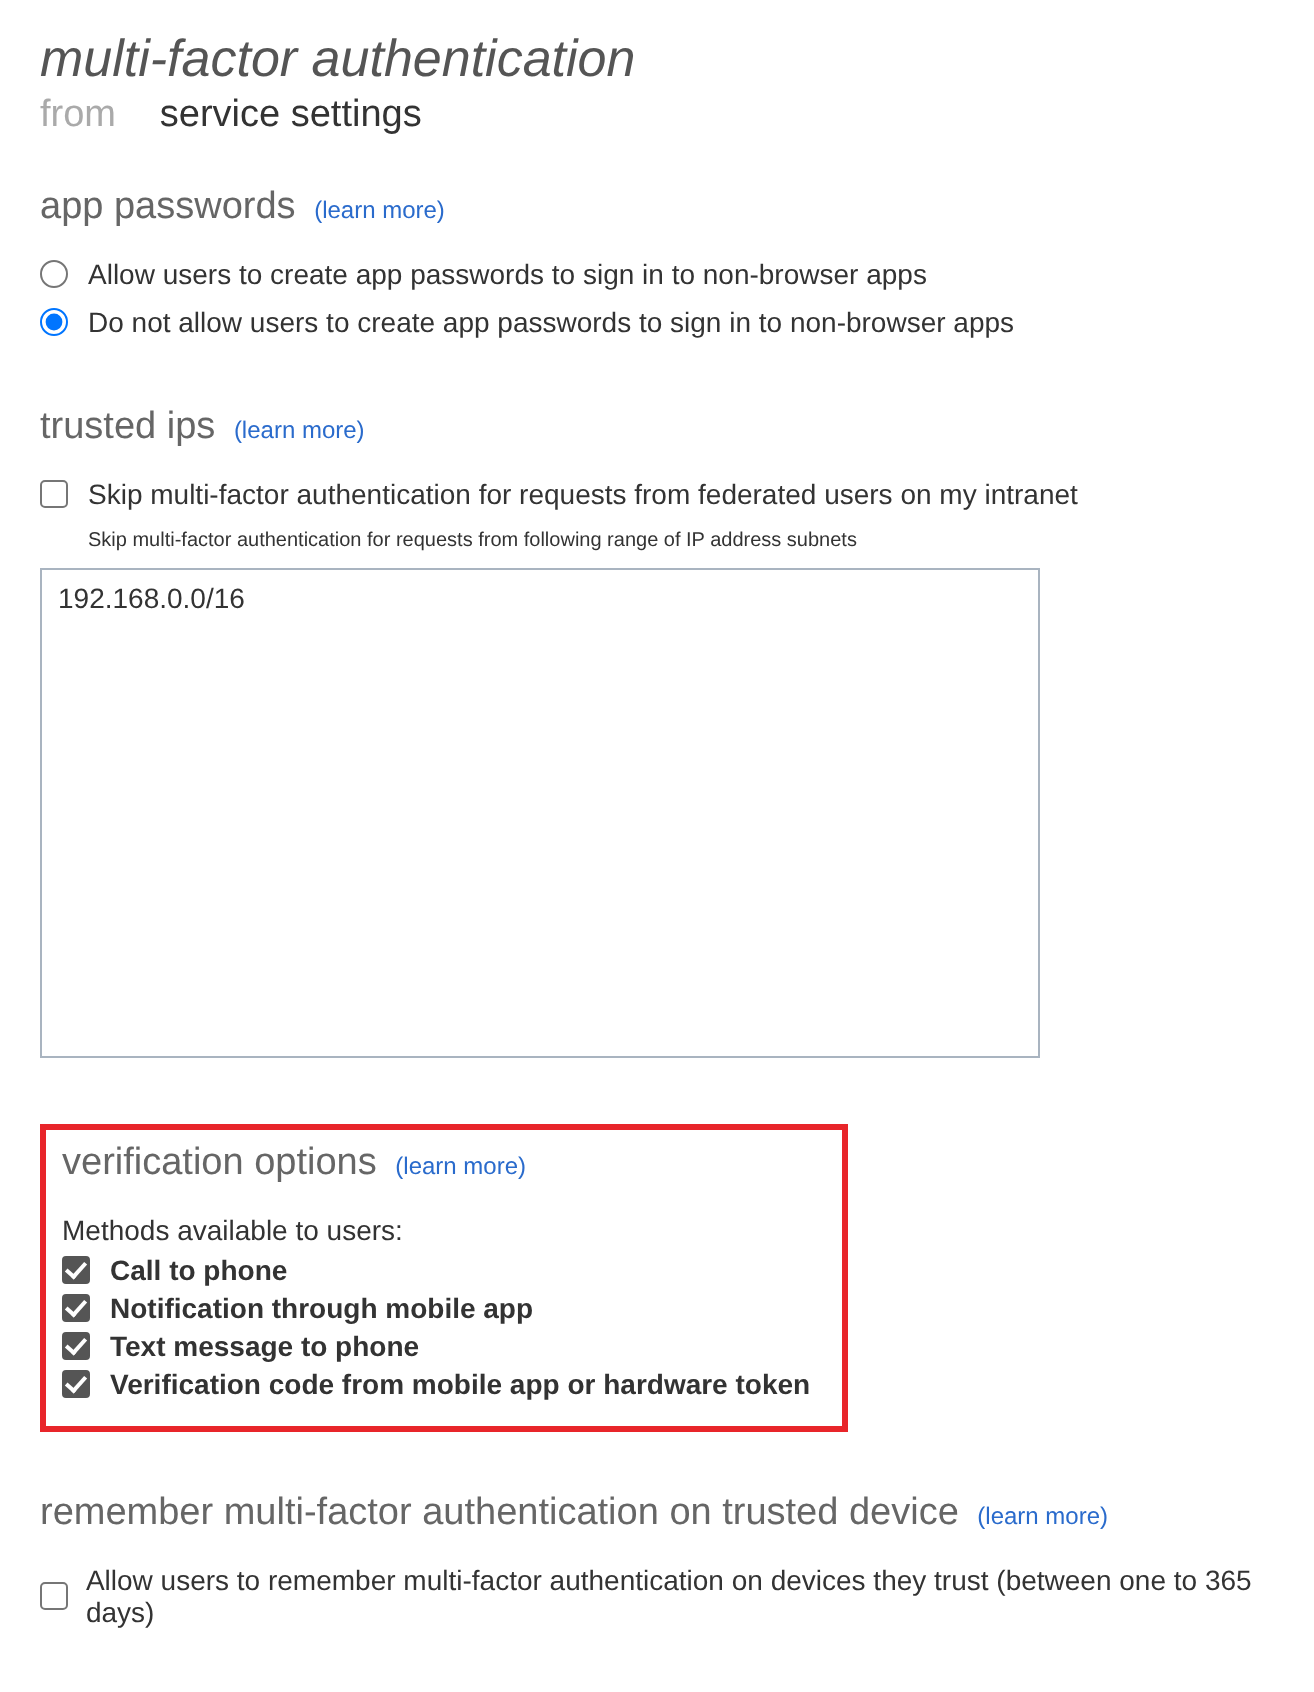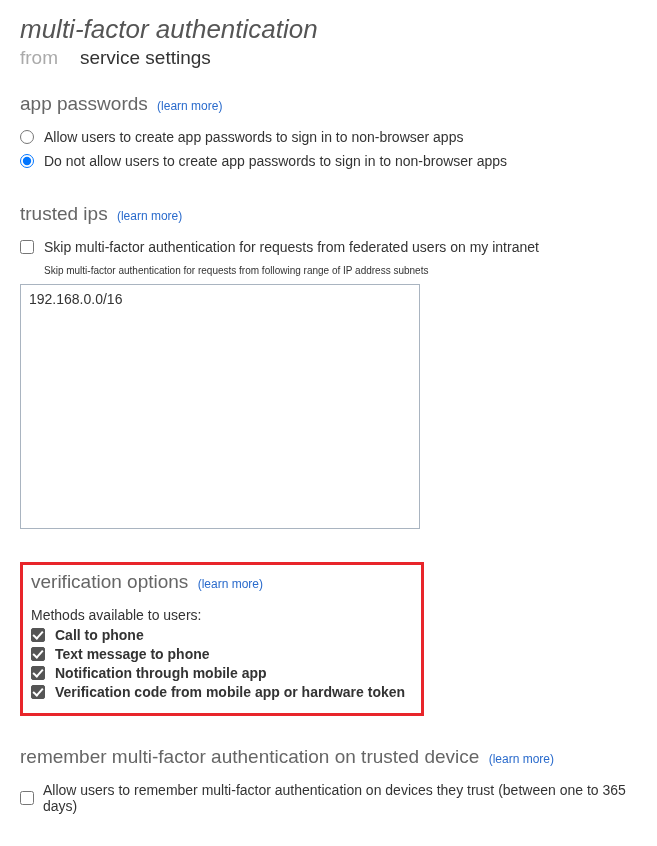--- a/index.html
+++ b/index.html
@@ -92,21 +92,21 @@
       position: absolute;
       left: 3px;
       top: 0px;
       width: 4px;
       height: 8px;
       border: solid #fff;
       border-width: 0 2px 2px 0;
       transform: rotate(42deg);
     }
     textarea.ip-box {
-      width: 400px;
+      width: 500px;
       height: 245px;
       border: 1px solid #a9b4c0;
       font-family: inherit;
       font-size: 14px;
       font-weight: 400;
       color: #333;
       padding: 6px 8px;
       resize: none;
       margin-top: 2px;
       outline: none;
@@ -222,27 +222,27 @@
   <div class="compact-row">
     <span class="control">
       <input type="checkbox" class="checked-box" checked="" style="">
     </span>
     <span class="label">Call to phone</span>
   </div>
   <div class="compact-row">
     <span class="control">
       <input type="checkbox" class="checked-box" checked="" style="">
     </span>
+    <span class="label">Notification through mobile app</span>
+  </div>
+  <div class="compact-row">
+    <span class="control">
+      <input type="checkbox" class="checked-box" checked="" style="">
+    </span>
     <span class="label">Text message to phone</span>
-  </div>
-  <div class="compact-row">
-    <span class="control">
-      <input type="checkbox" class="checked-box" checked="" style="">
-    </span>
-    <span class="label">Notification through mobile app</span>
   </div>
   <div class="compact-row">
     <span class="control">
       <input type="checkbox" class="checked-box" checked="" style="">
     </span>
     <span class="label">Verification code from mobile app or hardware token</span>
   </div>
 </div>
 
 

